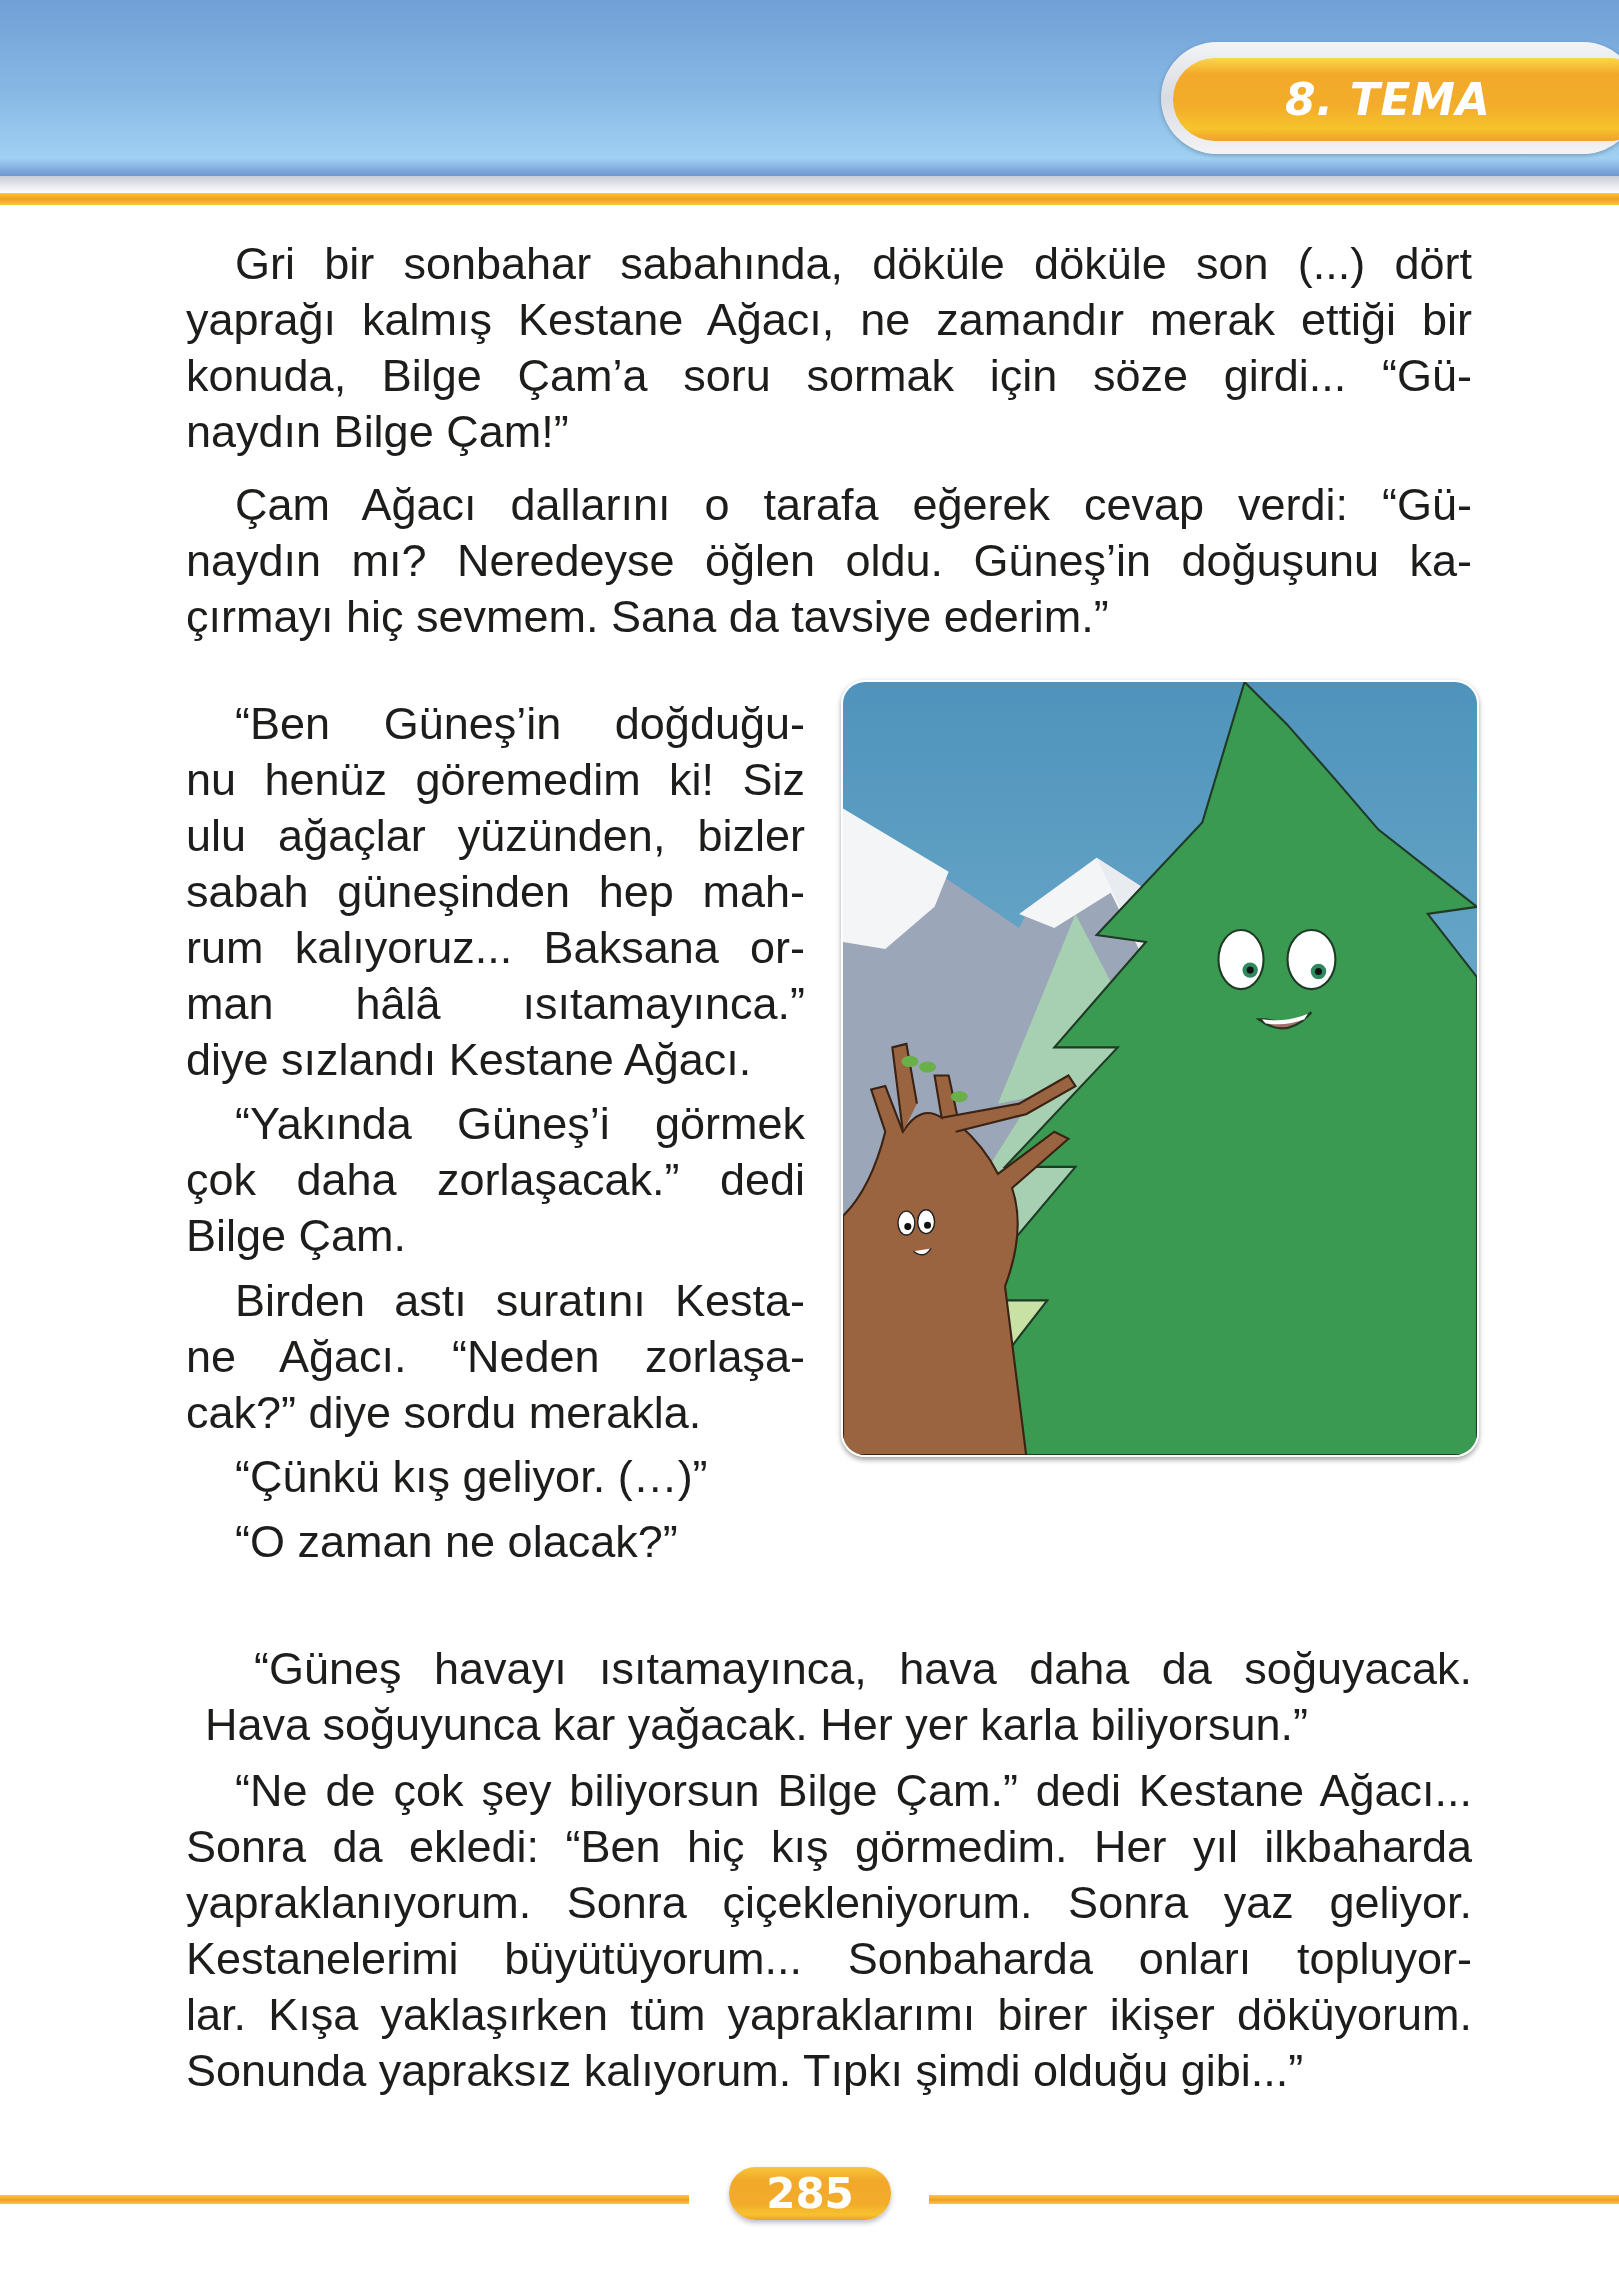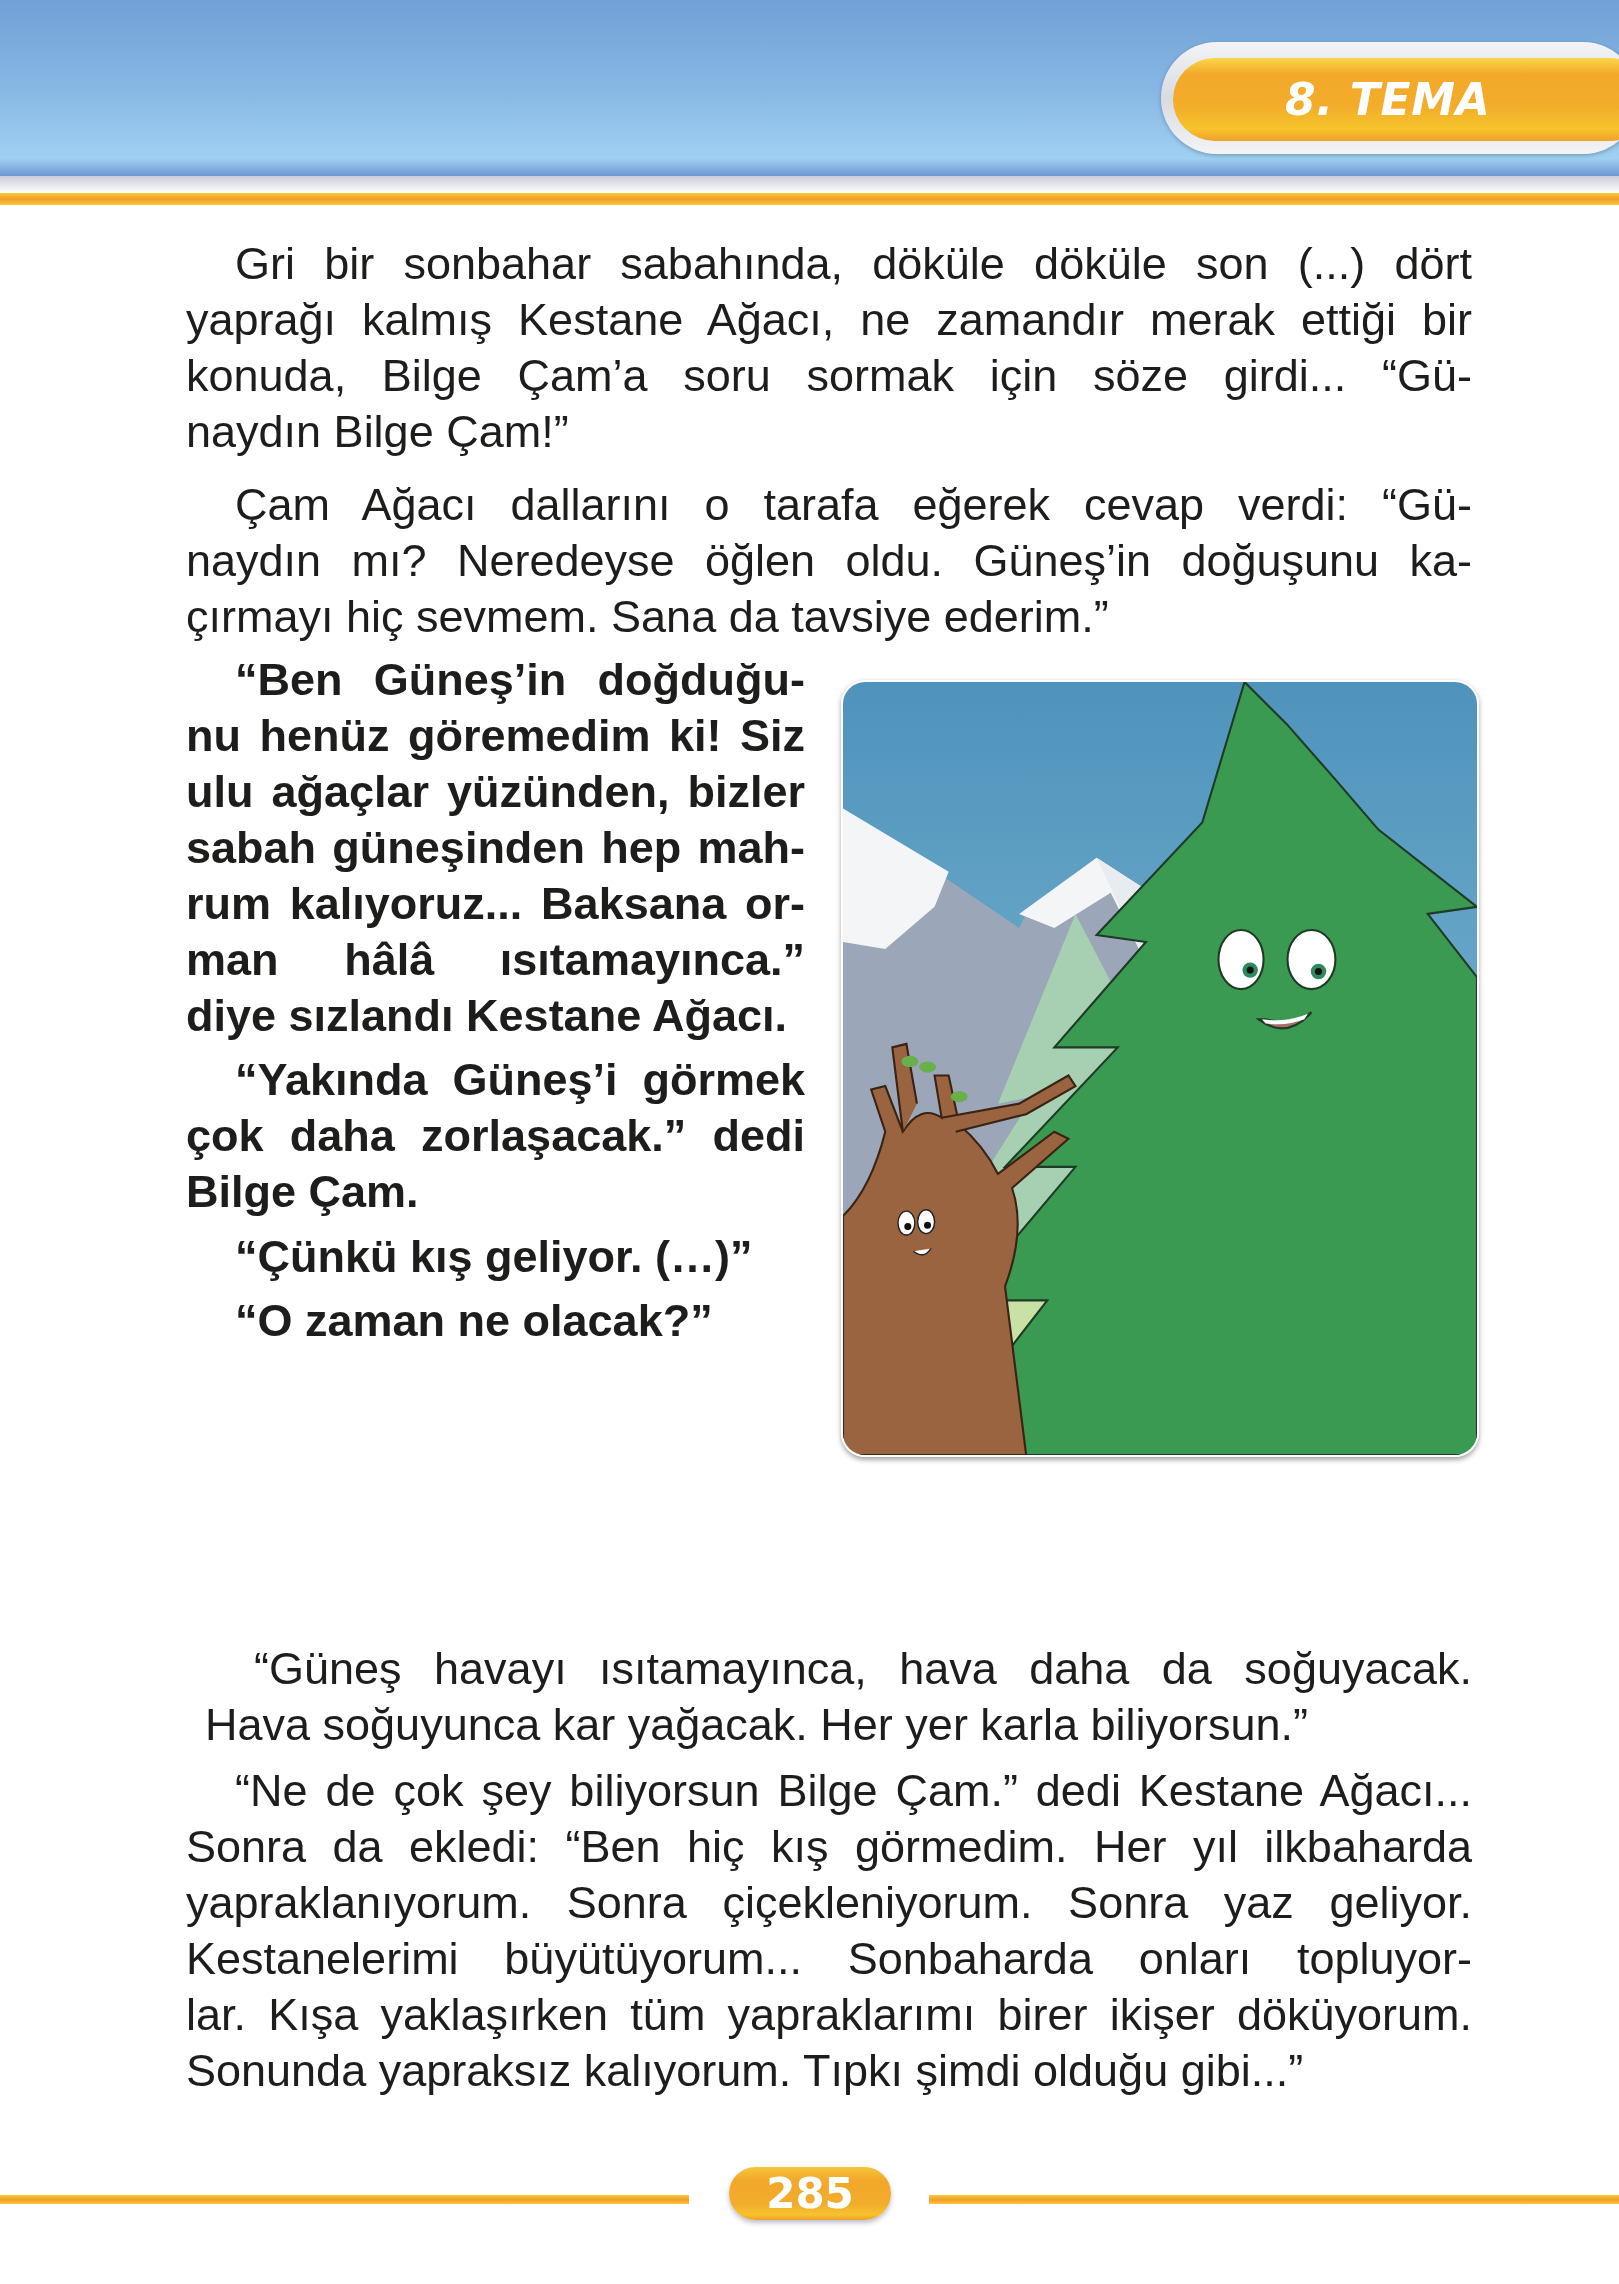--- a/index.html
+++ b/index.html
@@ -58,34 +58,39 @@
     <span class="j">konuda, Bilge Çam’a soru sormak için söze girdi... “Gü-</span>
     <span class="line">naydın Bilge Çam!”</span>
   </p>
   <p class="para" style="margin-top:8.4px;">
     <span class="j" style="padding-left:49px;">Çam Ağacı dallarını o tarafa eğerek cevap verdi: “Gü-</span>
     <span class="j">naydın mı? Neredeyse öğlen oldu. Güneş’in doğuşunu ka-</span>
     <span class="line">çırmayı hiç sevmem. Sana da tavsiye ederim.”</span>
   </p>
 </div>
 
-<div class="text" style="top:652px; width:619px;font-weight:bold;">
+<div class="text" style="top:696px; width:619px;">
   <p class="para" style="margin-bottom:8.4px;">
     <span class="j" style="padding-left:49px;">“Ben Güneş’in doğduğu-</span>
     <span class="j">nu henüz göremedim ki! Siz</span>
     <span class="j">ulu ağaçlar yüzünden, bizler</span>
     <span class="j">sabah güneşinden hep mah-</span>
     <span class="j">rum kalıyoruz... Baksana or-</span>
     <span class="j">man hâlâ ısıtamayınca.”</span>
     <span class="line">diye sızlandı Kestane Ağacı.</span>
   </p>
   <p class="para" style="margin-bottom:8.4px;">
     <span class="j" style="padding-left:49px;">“Yakında Güneş’i görmek</span>
     <span class="j">çok daha zorlaşacak.” dedi</span>
     <span class="line">Bilge Çam.</span>
+  </p>
+  <p class="para" style="margin-bottom:8.4px;">
+    <span class="j" style="padding-left:49px;">Birden astı suratını Kesta-</span>
+    <span class="j">ne Ağacı. “Neden zorlaşa-</span>
+    <span class="line">cak?” diye sordu merakla.</span>
   </p>
   <p class="para" style="margin-bottom:8.4px;">
     <span class="line" style="padding-left:49px;">“Çünkü kış geliyor. (…)”</span>
   </p>
   <p class="para">
     <span class="line" style="padding-left:49px;">“O zaman ne olacak?”</span>
   </p>
 </div>
 
 <div class="illustration">

